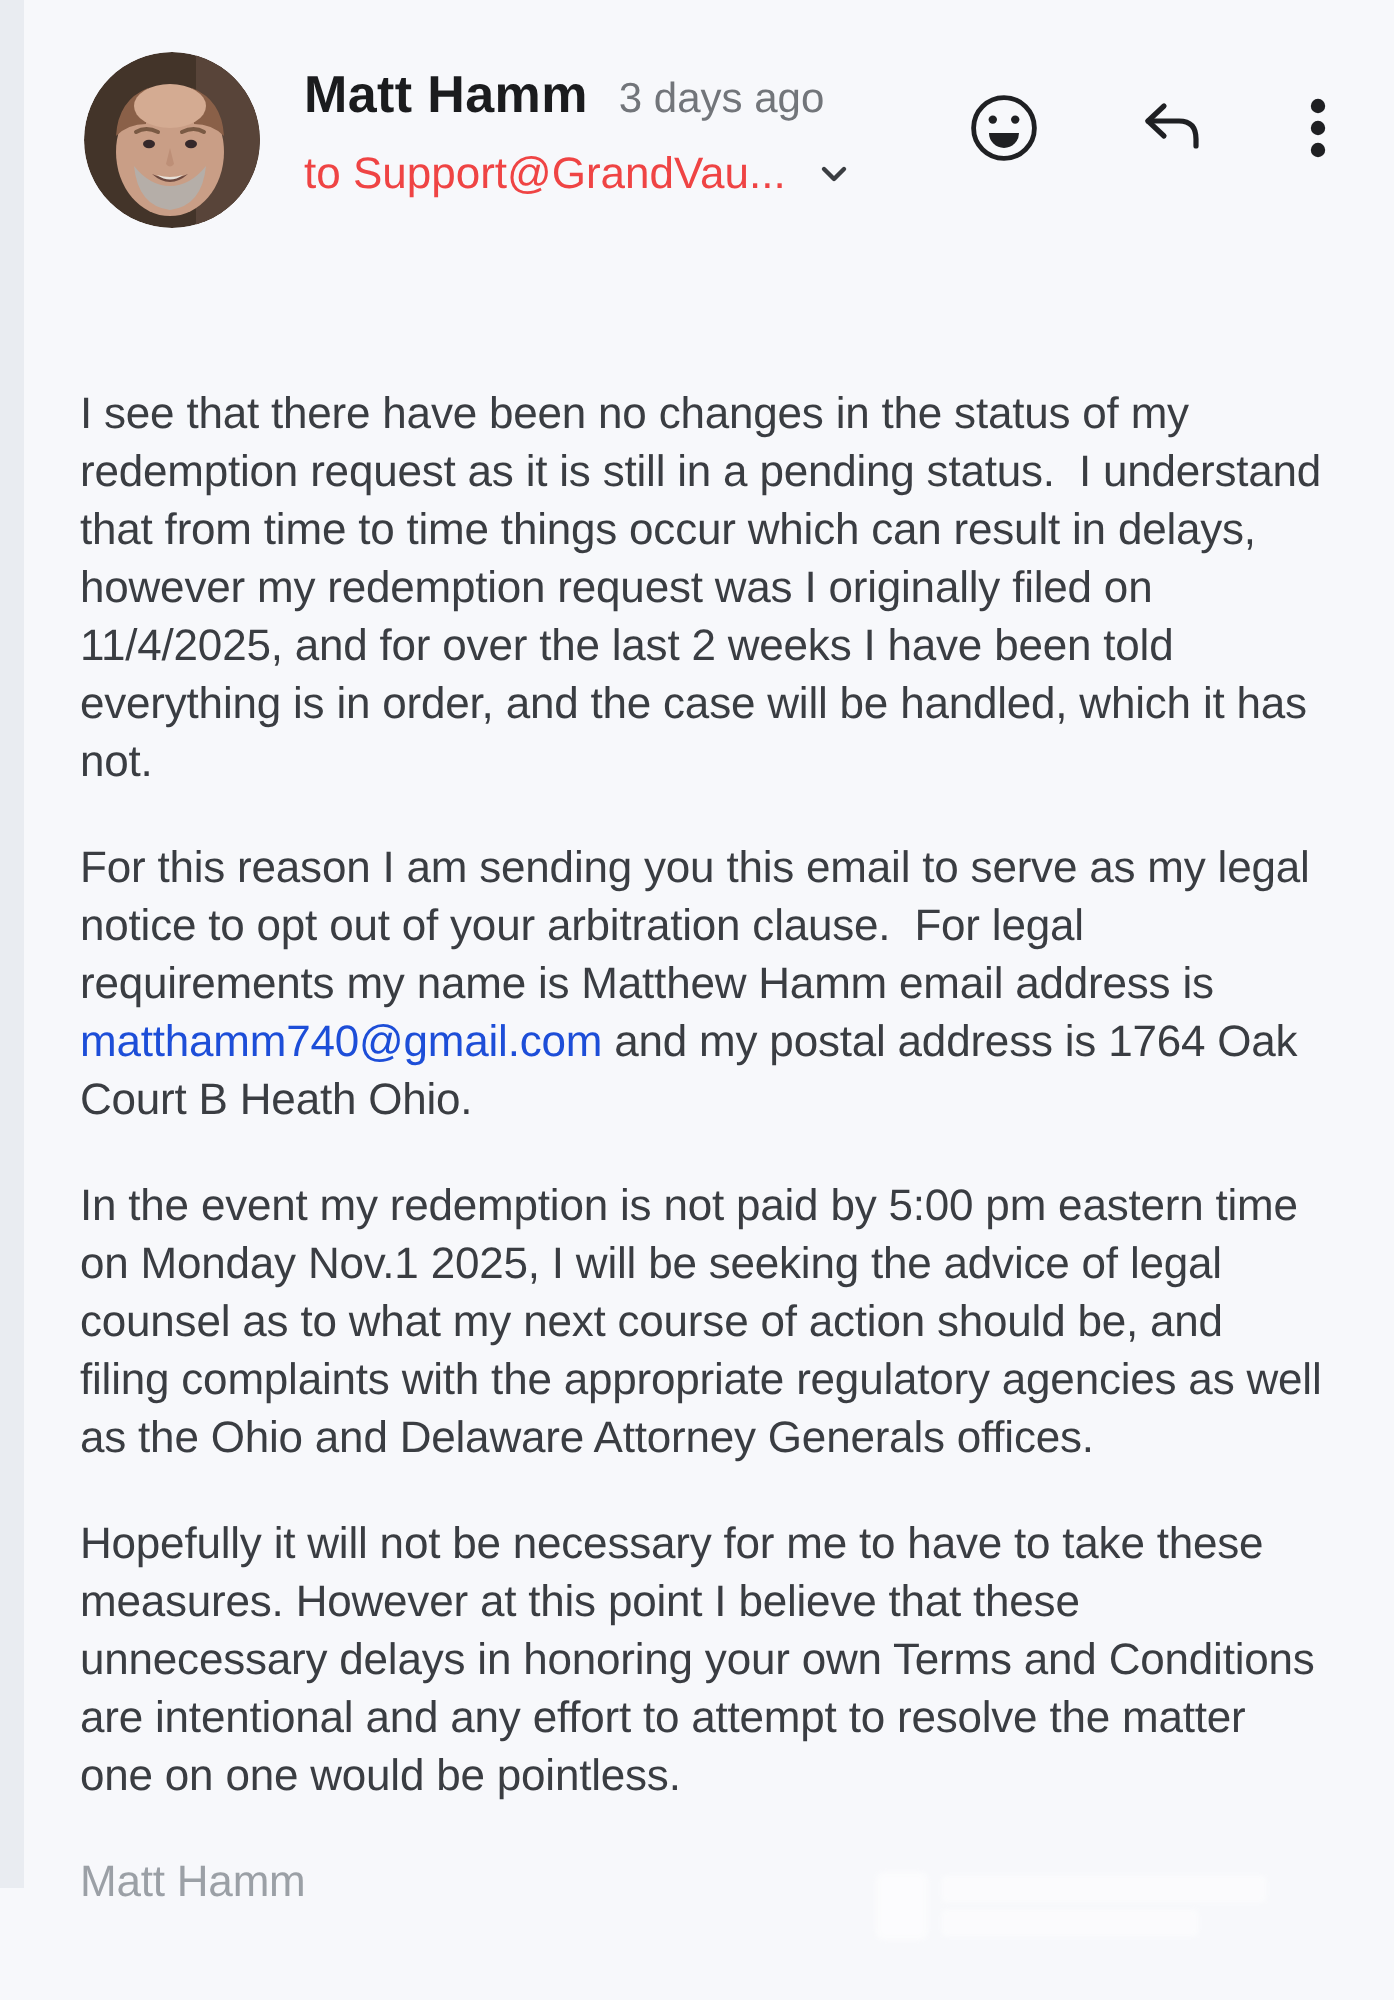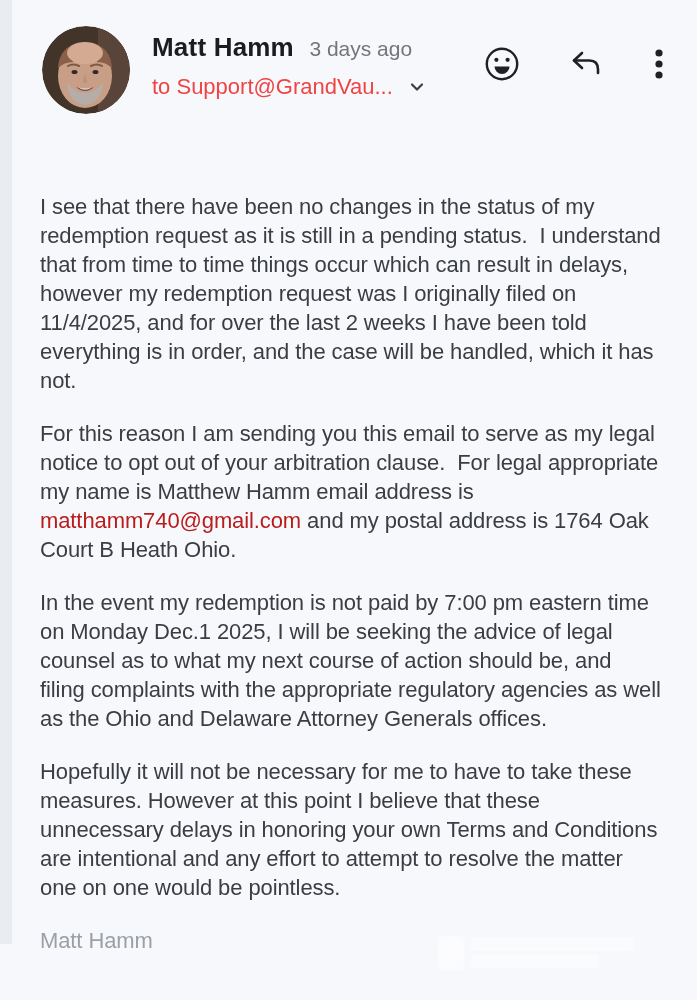--- a/index.html
+++ b/index.html
@@ -88,21 +88,21 @@
     line-height: 29px;
     color: #3a3d42;
     letter-spacing: -0.1px;
     margin-top: 30px;
   }
   .email-body p {
     margin: 0 0 24px 0;
     white-space: pre-wrap;
   }
   .link {
-    color: #b91c1c;
+    color: #1d4ed8;
     text-decoration: none;
   }
   .closing { margin-bottom: 23px !important; }
   .signature { color: #9ba0a6; }
   
   .watermark {
     position: absolute;
     left: 438px; top: 936px;
     display: flex;
     align-items: flex-start;
@@ -200,22 +200,22 @@
           <circle cx="19" cy="8" r="3.6" fill="#1f2023"></circle>
           <circle cx="19" cy="19" r="3.6" fill="#1f2023"></circle>
           <circle cx="19" cy="30" r="3.6" fill="#1f2023"></circle>
         </svg>
       </span>
     </button>
   </header>
 
   <main class="email-body">
     <p>I see that there have been no changes in the status of my redemption request as it is still in a pending status.  I understand that from time to time things occur which can result in delays, however my redemption request was I originally filed on 11/4/2025, and for over the last 2 weeks I have been told everything is in order, and the case will be handled, which it has not.</p>
-    <p><span>For this reason I am sending you this email to serve as my legal notice to opt out of your arbitration clause.  For legal appropriate my name is Matthew Hamm email address is </span><a href="#" class="link">matthamm740@gmail.com</a><span> and my postal address is 1764 Oak Court B Heath Ohio.</span></p>
-    <p>In the event my redemption is not paid by 7:00 pm eastern time on Monday Dec.1 2025, I will be seeking the advice of legal counsel as to what my next course of action should be, and filing complaints with the appropriate regulatory agencies as well as the Ohio and Delaware Attorney Generals offices.</p>
+    <p><span>For this reason I am sending you this email to serve as my legal notice to opt out of your arbitration clause.  For legal requirements my name is Matthew Hamm email address is </span><a href="#" class="link">matthamm740@gmail.com</a><span> and my postal address is 1764 Oak Court B Heath Ohio.</span></p>
+    <p>In the event my redemption is not paid by 5:00 pm eastern time on Monday Nov.1 2025, I will be seeking the advice of legal counsel as to what my next course of action should be, and filing complaints with the appropriate regulatory agencies as well as the Ohio and Delaware Attorney Generals offices.</p>
     <p>Hopefully it will not be necessary for me to have to take these measures. However at this point I believe that these unnecessary delays in honoring your own Terms and Conditions are intentional and any effort to attempt to resolve the matter one on one would be pointless.</p>
     <p class="signature">Matt Hamm</p>
   </main>
 
   <div class="watermark">
     <div class="wm-icon"></div>
     <div class="wm-lines">
       <div class="wm-line w1"></div>
       <div class="wm-line w2"></div>
     </div>

